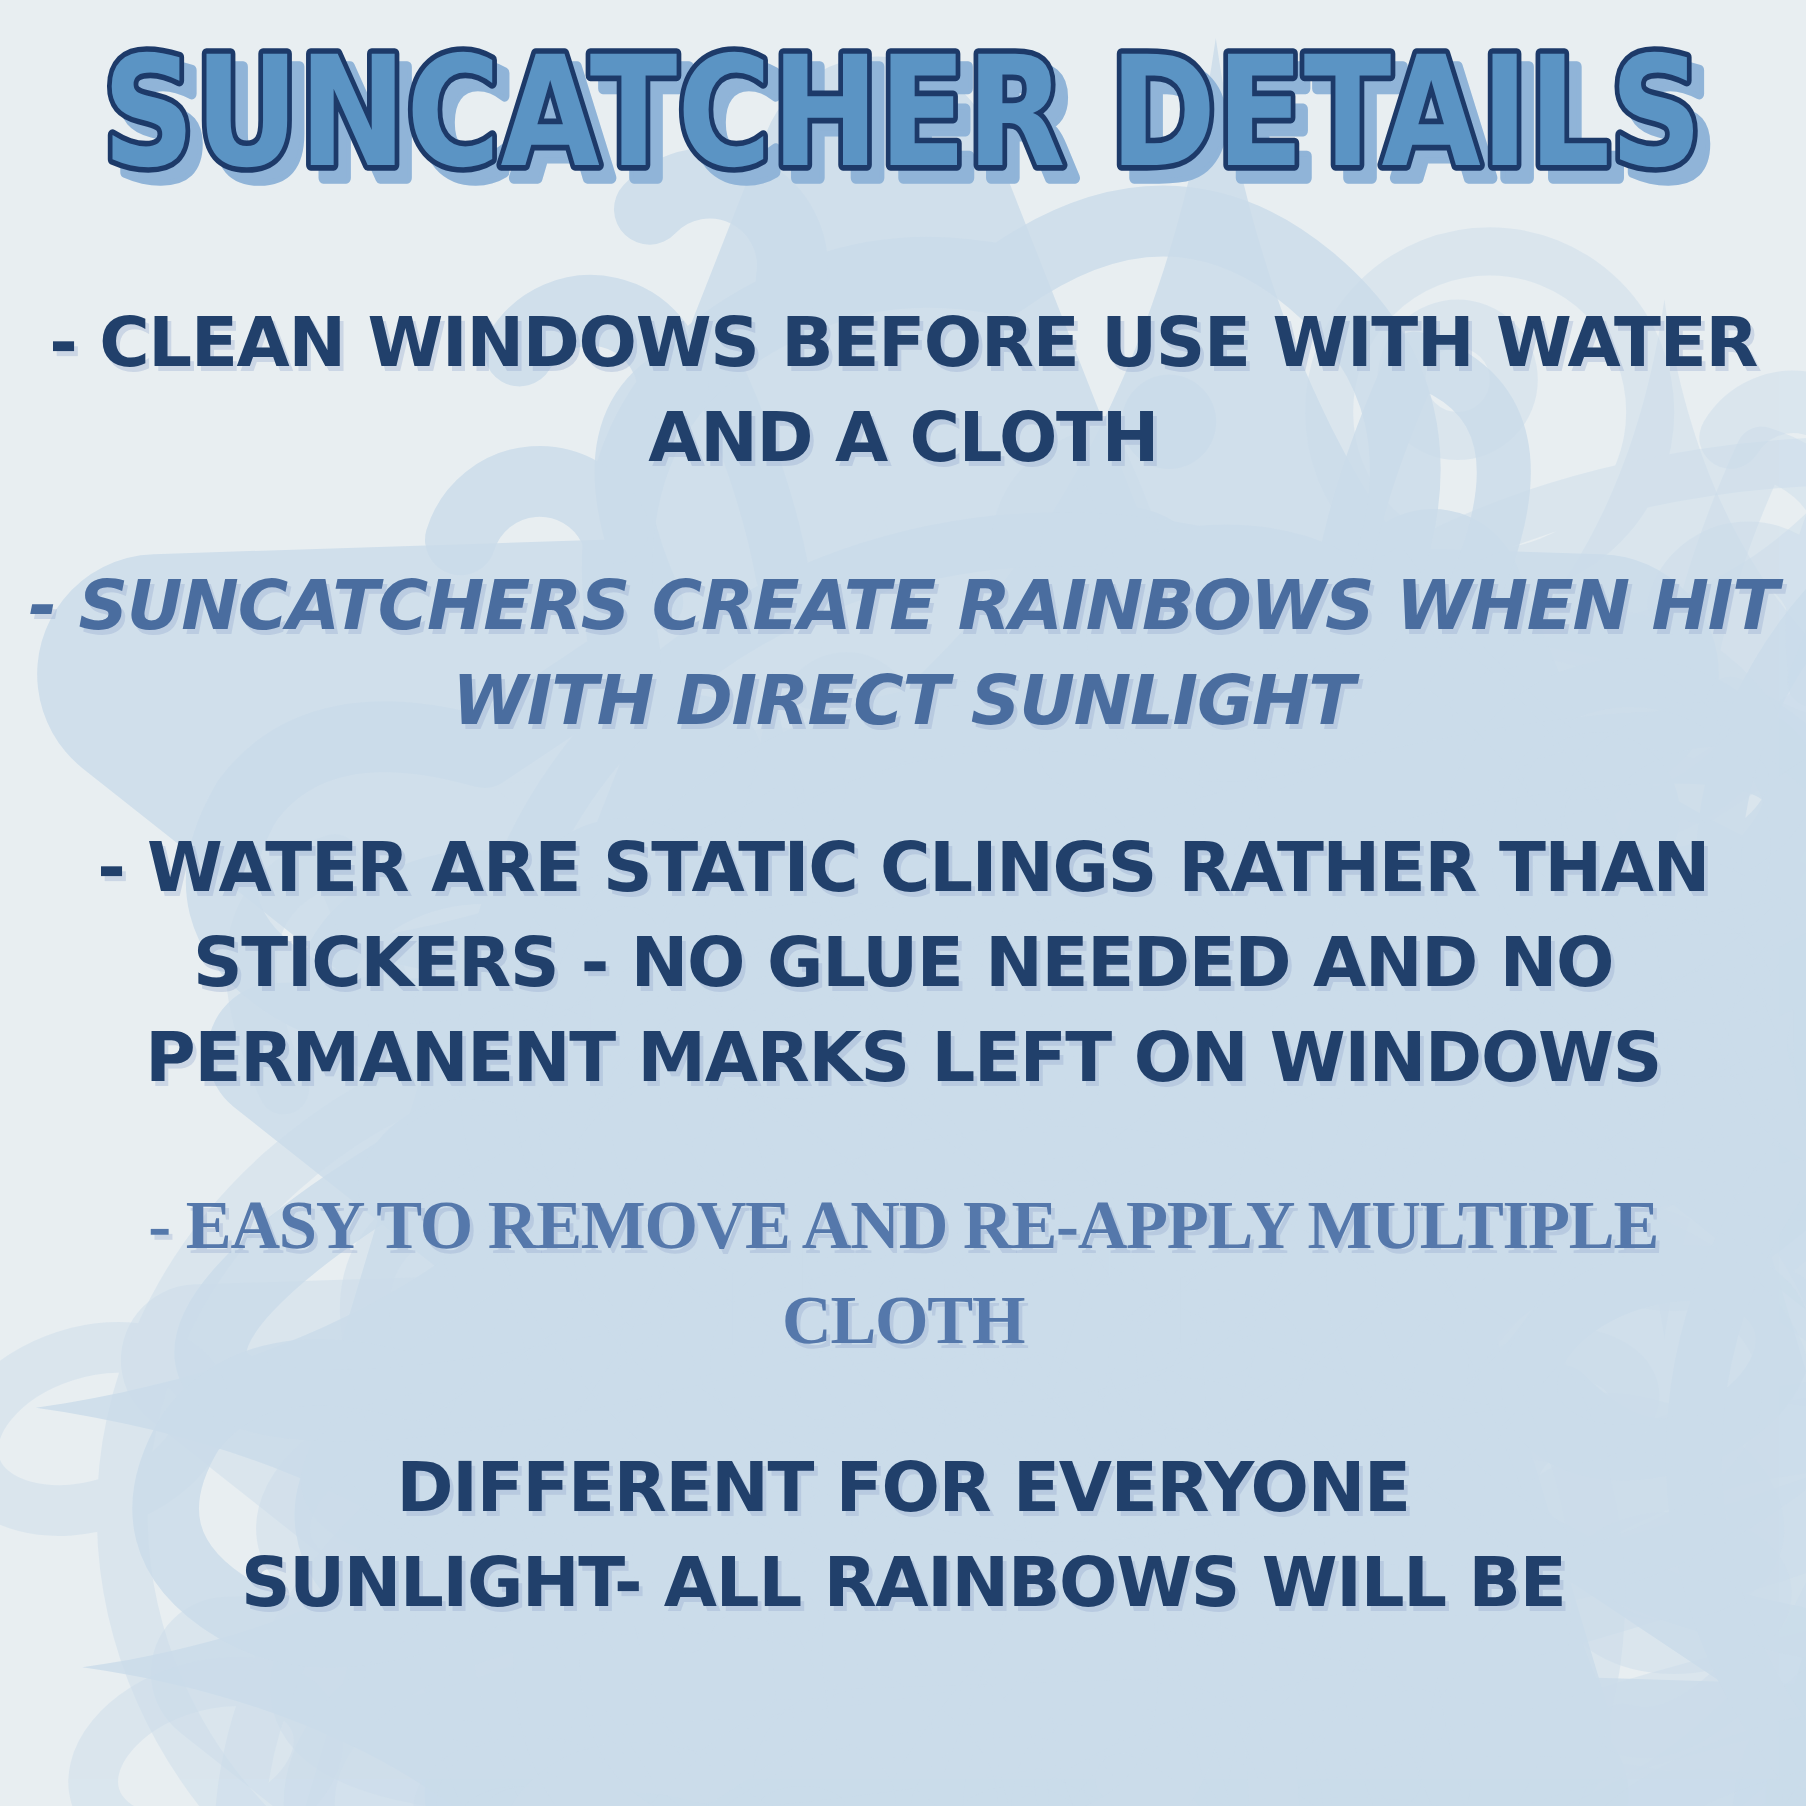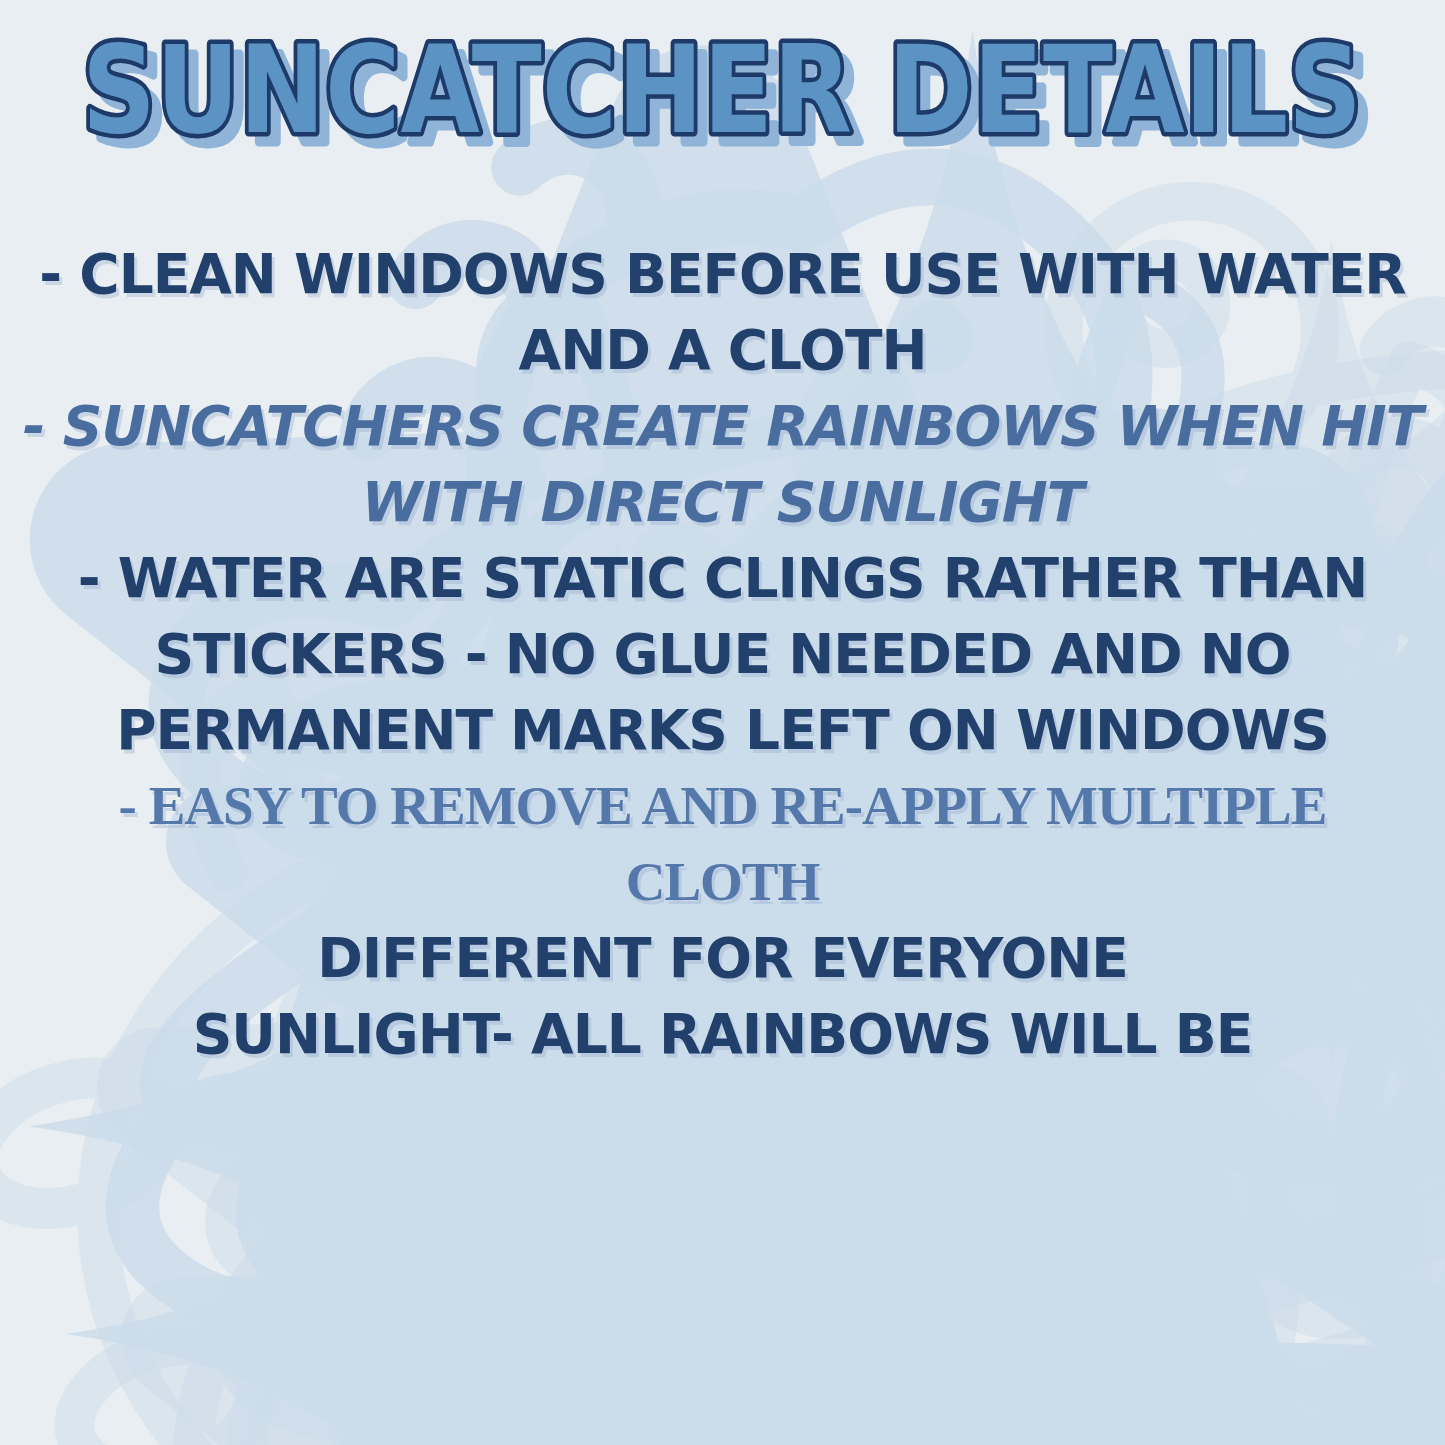--- a/index.html
+++ b/index.html
@@ -39,21 +39,21 @@
     fill:var(--title-echo);
     stroke:var(--title-echo);
     stroke-width:9px;
     paint-order:stroke;
     stroke-linejoin:round;
     font-weight:bold;
     font-family:"DejaVu Sans","Liberation Sans",sans-serif;
   }
   .details{
     margin-top:62px;
-    display:flex;flex-direction:column;
+    display:flex;flex-direction:column;gap:58px;
     width:100%;
   }
   .bullet{
     font-size:55px;
     font-weight:bold;
     line-height:76px;
     text-align:center;
     letter-spacing:-1px;
     text-shadow:3px 4px 0 rgba(150,170,205,0.35);
   }

